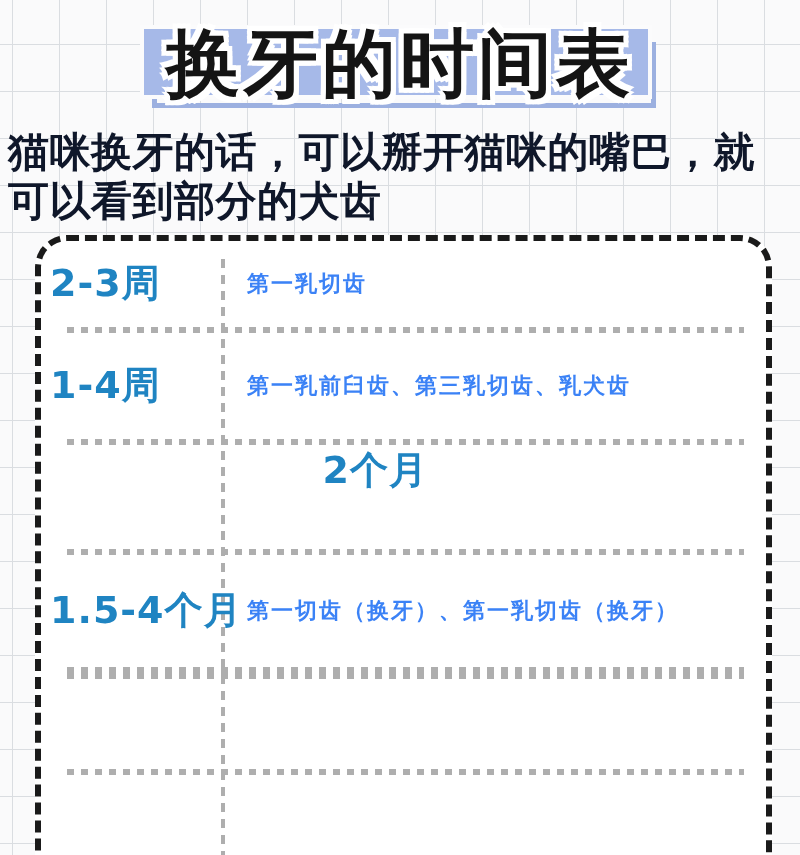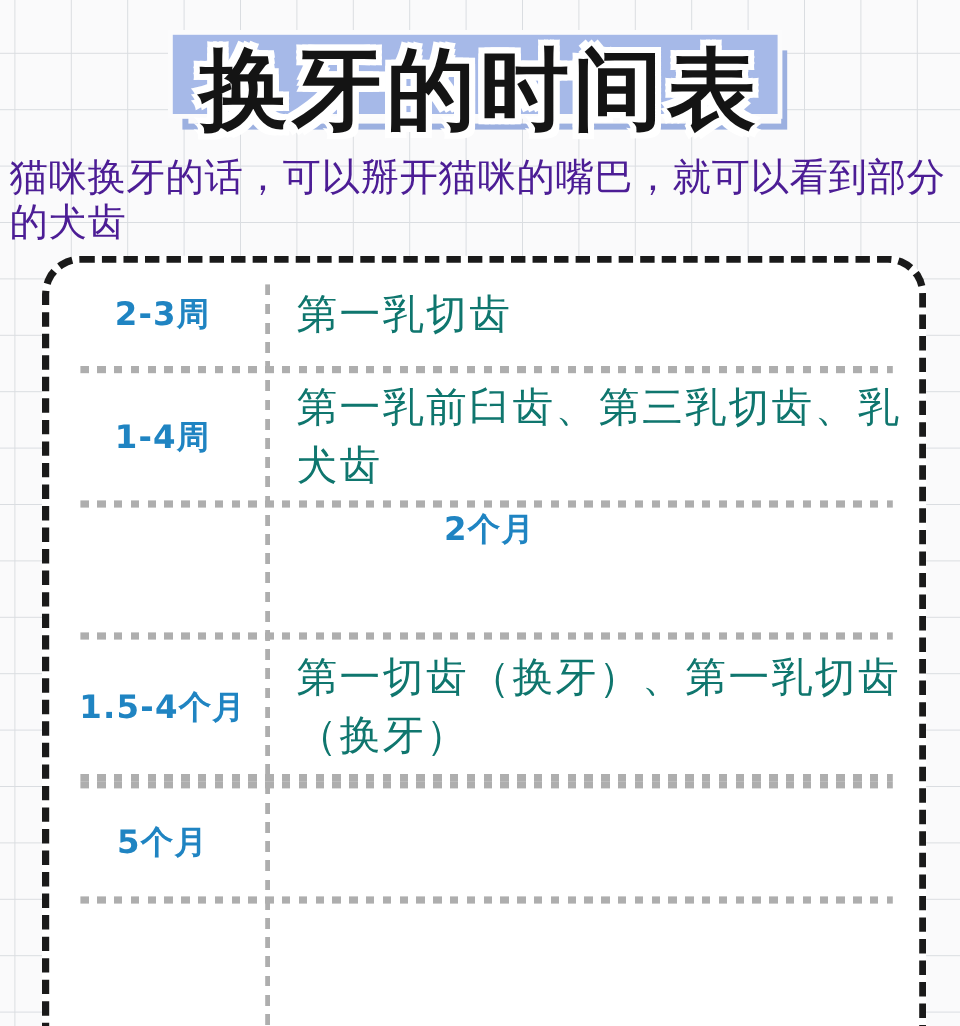--- a/index.html
+++ b/index.html
@@ -40,42 +40,42 @@
     top: 29px;
     width: 504px;
     height: 66px;
     background: #a6b9e8;
     box-shadow: 0 0 0 4px #fbfbfc;
   }
   .page-title {
     position: absolute;
     left: 0;
     right: 0;
-    top: 16px;
+    top: 4px;
     text-align: center;
     font-family: "DejaVu Serif", "Liberation Serif", serif;
     font-weight: 900;
     font-size: 74px;
     line-height: 118px;
     letter-spacing: 4px;
     color: #141414;
     text-shadow:
       -5px -5px 0 #fff,  5px -5px 0 #fff,
       -5px  5px 0 #fff,  5px  5px 0 #fff,
       -5px  0   0 #fff,  5px  0   0 #fff,
        0   -5px 0 #fff,  0    5px 0 #fff;
   }
 
   
   .intro {
     margin: 6px 8px 0 8px;
     width: 786px;
-    font-size: 32px;
-    font-weight: normal;
-    color: #4c1d95;
+    font-size: 41px;
+    font-weight: bold;
+    color: #0f172a;
     line-height: 1.19;
     letter-spacing: 0.5px;
   }
 
   
   .teeth-table {
     position: relative;
     margin: 9px 0 0 35px;
     width: 737px;
     height: 700px;           
@@ -106,34 +106,33 @@
   .t-row.h7 { height: 60px; }
   .hdivider {
     height: 6px;
     margin: 0 22px 0 26px;
     background: repeating-linear-gradient(90deg, #aeaeae 0 7px, transparent 7px 14px);
   }
   .cell-age {
     flex: 0 0 180px;
     width: 180px;
     padding-left: 9px;
-    font-size: 27px;
+    font-size: 38px;
     font-weight: bold;
     color: #1f84c2;
     letter-spacing: 1px;
     white-space: nowrap;
-    text-align: center;
   }
   .cell-teeth {
     flex: 1 1 auto;
     padding: 0 14px 0 26px;
     max-width: 545px;
-    font-size: 34px;
-    font-weight: normal;
-    color: #0f766e;
+    font-size: 22px;
+    font-weight: bold;
+    color: #3b82f6;
     letter-spacing: 2px;
     line-height: 1.42;
     word-break: normal;
     line-break: strict;
   }
 </style>
 </head>
 <body>
 
 <div class="title-area">
@@ -168,20 +167,19 @@
 
     <div class="t-row h4">
       <div class="cell-age">1.5-4个月</div>
       <div class="cell-teeth">第一切齿（换牙）、第一乳切齿（换牙）</div>
     </div>
     <div class="hdivider"></div>
 
     <div class="hdivider"></div>
 
     <div class="t-row h6">
-      <div class="cell-age">5个月</div>
     </div>
     <div class="hdivider"></div>
 
     <div class="t-row h7"></div>
 
   </div>
 </div>
 
 </body></html>

